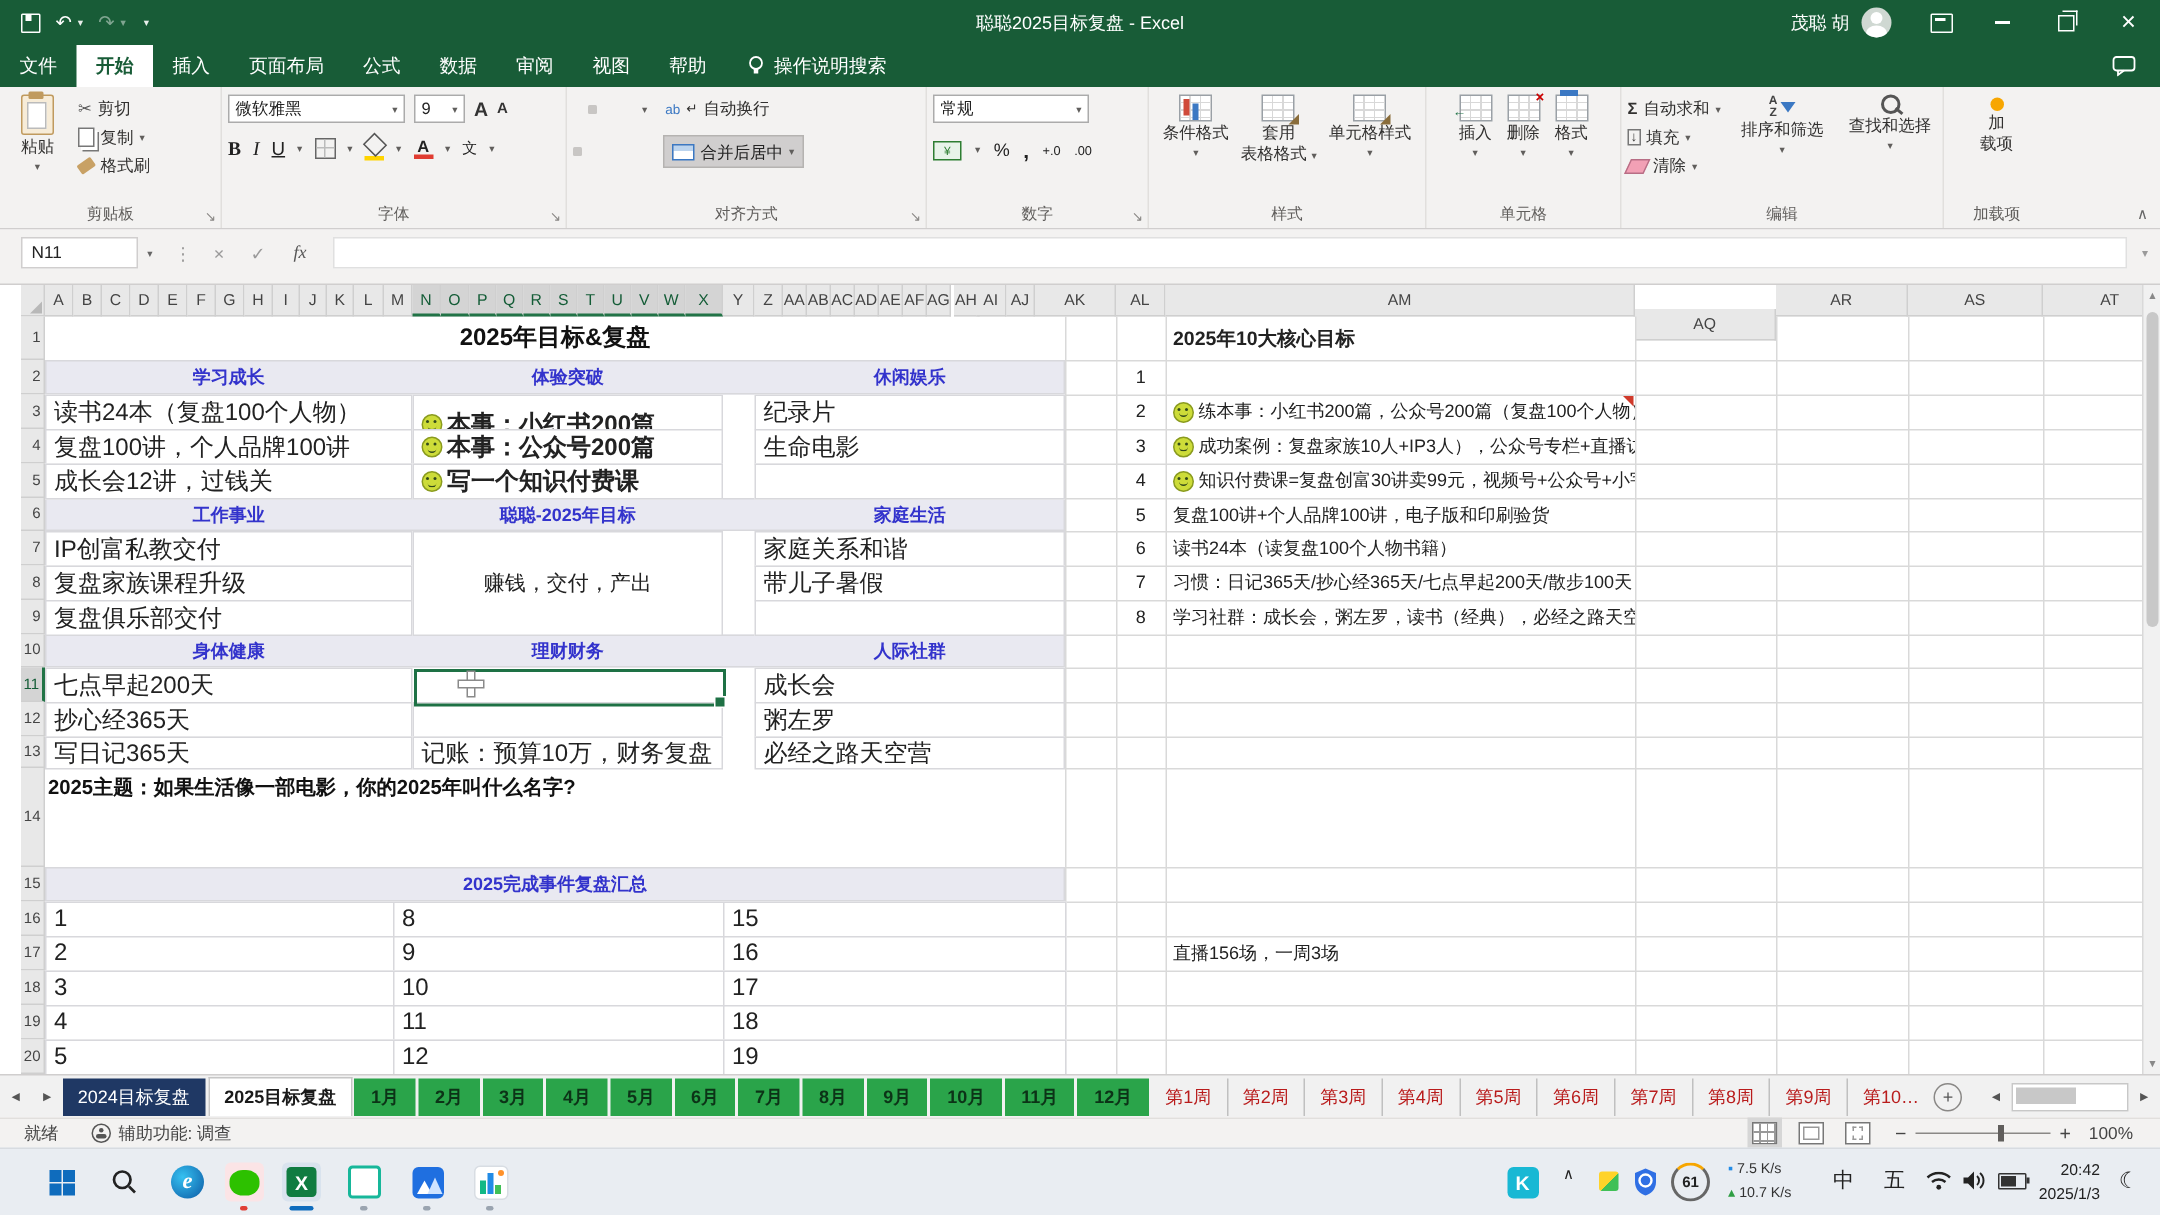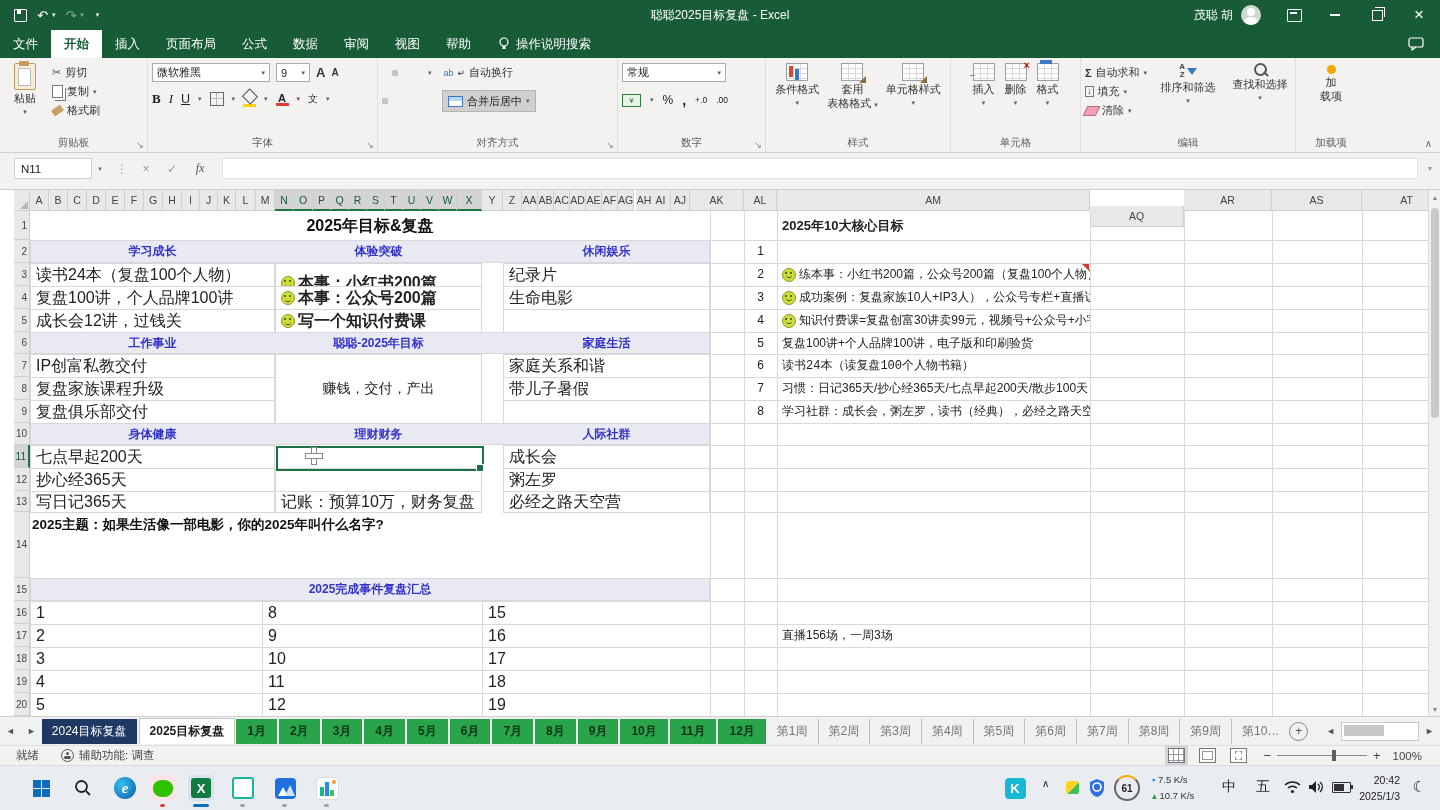--- a/index.html
+++ b/index.html
@@ -115,21 +115,21 @@
   #vsb{position:absolute;left:1428px;top:0;width:12px;height:526px;background:#f1f1f1;border-left:1px solid #d9d9d9;box-sizing:border-box;}
   .vsa{position:absolute;left:0;width:12px;height:14px;font-size:7px;color:#888;display:flex;align-items:center;justify-content:center;}
   #vthumb{position:absolute;left:2px;top:18px;width:8px;height:210px;background:#c8c8c8;border-radius:4px;}
   
   #tabbar{left:0;top:716px;width:1440px;height:29px;background:#f1f1f1;border-top:1px solid #d0cece;display:flex;align-items:center;box-sizing:border-box;font-size:12px;}
   .tnav{padding:0 6px;color:#555;font-size:9px;}
   .stab{padding:4px 10px;white-space:nowrap;cursor:default;}
   .stab.navy{background:#1f3864;color:#fff;margin-right:2px;}
   .stab.active{background:#fff;color:#1a1a1a;font-weight:bold;border:1px solid #c6c6c6;border-bottom:none;}
   .stab.green{background:#2aa44a;color:#0c3317;font-weight:bold;margin:0 1px;padding:4px 11px;}
-  .stab.plain{color:#737373;border-right:1px solid #c0c0c0;}
+  .stab.plain{color:#b91c1c;border-right:1px solid #c0c0c0;}
   #addsheet{width:17px;height:17px;border:1px solid #8a8886;border-radius:50%;display:flex;align-items:center;justify-content:center;font-size:12px;color:#555;margin:0 8px;flex:none;}
   #hsb{margin-left:4px;display:flex;align-items:center;height:29px;flex:none;}
   #hsb .track{width:76px;height:17px;background:#fff;border:1px solid #c8c8c8;position:relative;}
   #hsb .thumb{position:absolute;left:2px;top:2px;width:40px;height:11px;background:#c8c8c8;}
   
   #statusbar{left:0;top:745px;width:1440px;height:20px;background:#f3f2f1;border-top:1px solid #e1dfdd;display:flex;align-items:center;font-size:11.5px;color:#444;box-sizing:border-box;}
   .accic{width:11px;height:11px;border:1px solid #555;border-radius:50%;position:relative;margin:0 5px 0 22px;}
   .accic::before{content:"";position:absolute;left:4px;top:2px;width:3px;height:3px;border-radius:50%;background:#555;}
   .accic::after{content:"";position:absolute;left:2px;top:6px;width:7px;height:3px;background:#555;border-radius:2px;}
   .viewic{width:15px;height:13px;border:1px solid #777;margin-left:14px;background:#fff;position:relative;}
@@ -583,21 +583,21 @@
       <div class="alnum" style="left: 744px; top: 73px; width: 33px; height: 23px; position: absolute; line-height: 23px;">2</div>
       <div class="amtxt" style="left: 777px; top: 73px; width: 313px; height: 23px; position: absolute;"><span class="emo"></span>练本事：小红书200篇，公众号200篇（复盘100个人物）</div>
       <div class="cmttri" style="left: 1082px; top: 74px; width: 0px; height: 0px; position: absolute;"></div>
       <div class="alnum" style="left: 744px; top: 96px; width: 33px; height: 23px; position: absolute; line-height: 23px;">3</div>
       <div class="amtxt" style="left: 777px; top: 96px; width: 313px; height: 23px; position: absolute;"><span class="emo"></span>成功案例：复盘家族10人+IP3人），公众号专栏+直播访谈</div>
       <div class="alnum" style="left: 744px; top: 119px; width: 33px; height: 23px; position: absolute; line-height: 23px;">4</div>
       <div class="amtxt" style="left: 777px; top: 119px; width: 313px; height: 23px; position: absolute;"><span class="emo"></span>知识付费课=复盘创富30讲卖99元，视频号+公众号+小宇宙</div>
       <div class="alnum" style="left: 744px; top: 142px; width: 33px; height: 22px; position: absolute; line-height: 22px;">5</div>
       <div class="amtxt" style="left: 777px; top: 142px; width: 313px; height: 22px; position: absolute;">复盘100讲+个人品牌100讲，电子版和印刷验货</div>
       <div class="alnum" style="left: 744px; top: 164px; width: 33px; height: 23px; position: absolute; line-height: 23px;">6</div>
-      <div class="amtxt" style="left: 777px; top: 164px; width: 313px; height: 23px; position: absolute; font-family: Liberation Mono, monospace;">读书24本（读复盘100个人物书籍）</div>
+      <div class="amtxt" style="left: 777px; top: 164px; width: 313px; height: 23px; position: absolute;">读书24本（读复盘100个人物书籍）</div>
       <div class="alnum" style="left: 744px; top: 187px; width: 33px; height: 23px; position: absolute; line-height: 23px;">7</div>
       <div class="amtxt" style="left: 777px; top: 187px; width: 313px; height: 23px; position: absolute;">习惯：日记365天/抄心经365天/七点早起200天/散步100天</div>
       <div class="alnum" style="left: 744px; top: 210px; width: 33px; height: 23px; position: absolute; line-height: 23px;">8</div>
       <div class="amtxt" style="left: 777px; top: 210px; width: 313px; height: 23px; position: absolute;">学习社群：成长会，粥左罗，读书（经典），必经之路天空营</div>
       <div class="amtxt" style="left: 777px; top: 434px; width: 313px; height: 23px; position: absolute;">直播156场，一周3场</div>
       <div id="selbox" style="left: 276px; top: 256px; width: 204px; height: 21px; position: absolute;"></div>
       <div id="selhandle" style="left: 476px; top: 274px; width: 6px; height: 6px; position: absolute;"></div>
       <div class="curx" style="left: 306px; top: 258px; width: 16px; height: 16px; position: absolute;">
         <span class="b1"></span>
         <span class="b2"></span>

